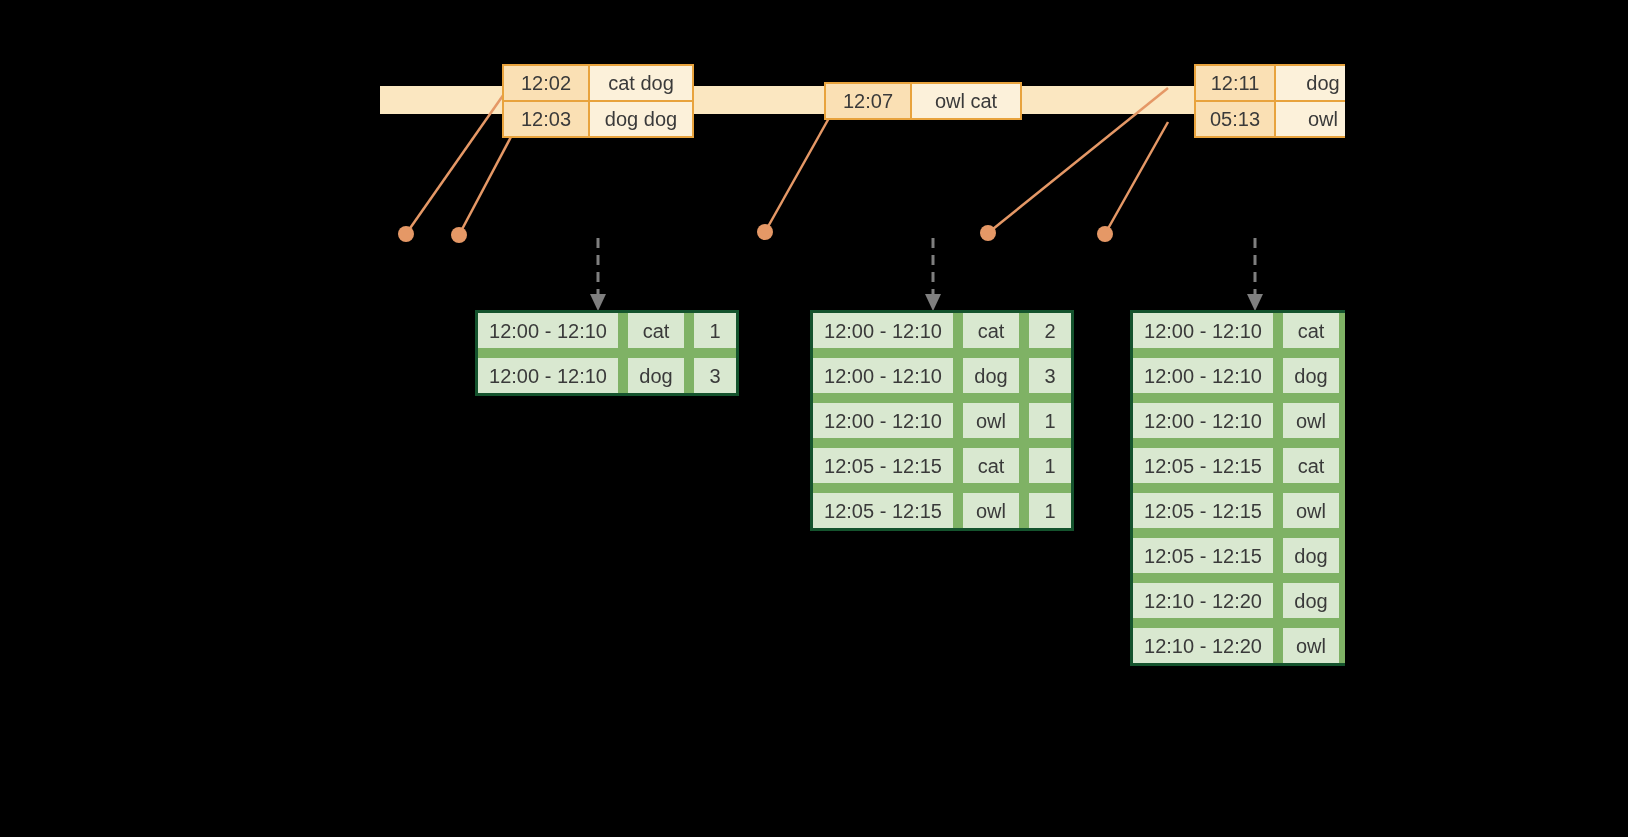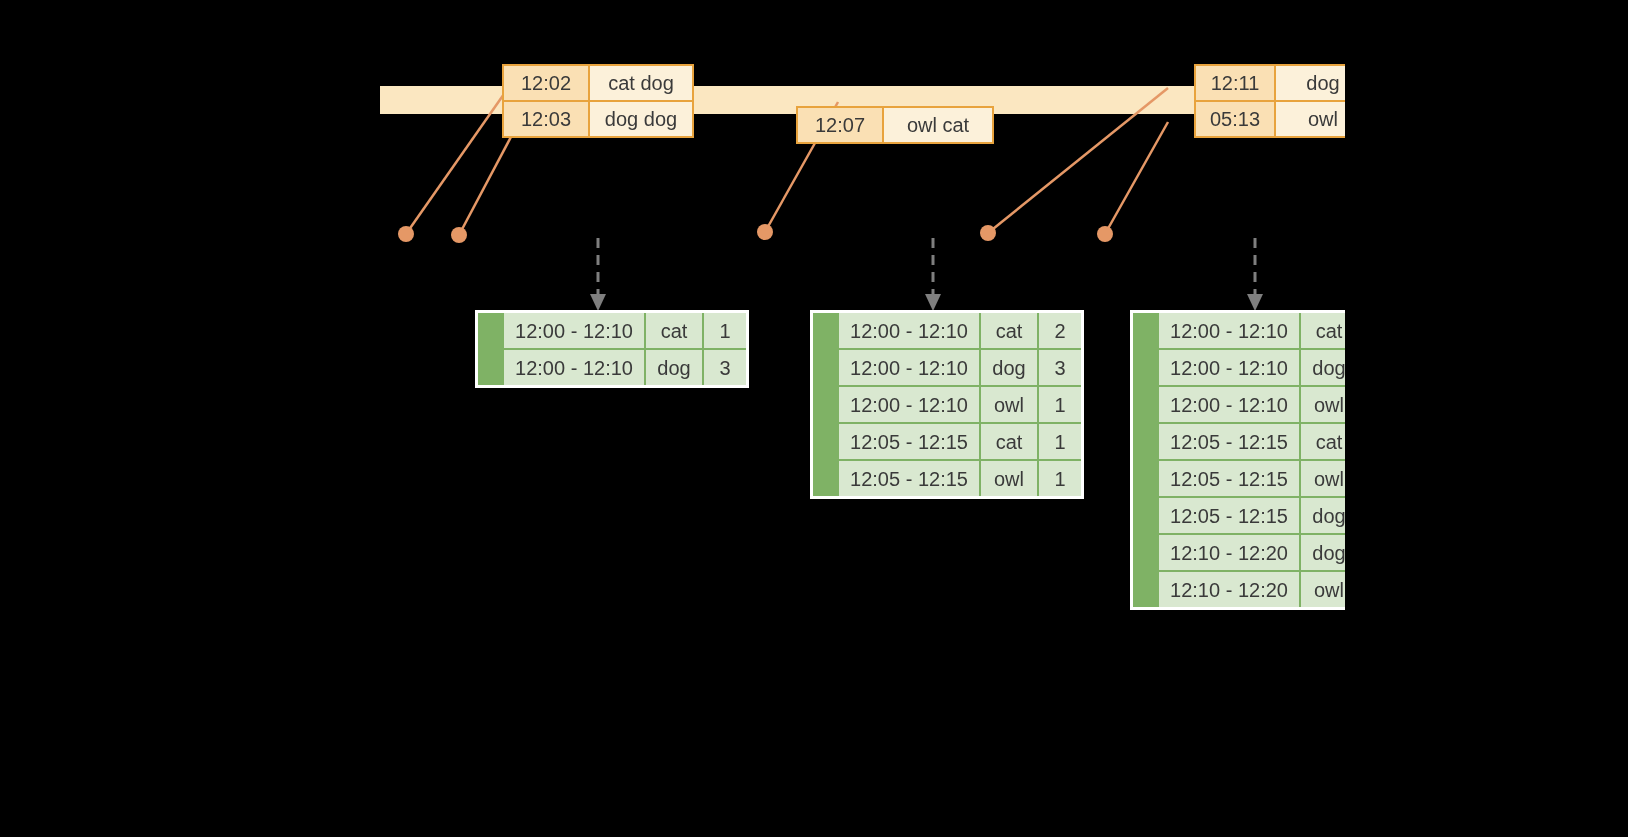--- a/index.html
+++ b/index.html
@@ -43,24 +43,23 @@
   }
   .ev-time { background: #fae0b4; }
   .ev-word { background: #fcf1da; }
 
   
   .result-table {
     position: absolute;
     display: grid;
     grid-template-columns: 140px 56px 42px;
     grid-auto-rows: 35px;
-    gap: 2px;
+    gap: 10px;
     background: #7fb265;          
-    border: 3px solid #ffffff;
-    padding-left: 26px;
+    border: 3px solid #14532d;
   }
   .rt-cell { background: #d9e8d0; }
 </style>
 </head>
 <body>
 
 <div id="canvas">
 
   <svg class="layer" width="1628" height="837" viewBox="0 0 1628 837">
 
@@ -92,21 +91,21 @@
     </g>
   </svg>
 
   <div class="event-table" style="left:502px; top:64px; grid-template-columns:84px 102px;">
     <div class="cell ev-time">12:02</div>
     <div class="cell ev-word">cat dog</div>
     <div class="cell ev-time">12:03</div>
     <div class="cell ev-word">dog dog</div>
   </div>
 
-  <div class="event-table" style="left:796px; top:82px; grid-template-columns:84px 108px;margin-top:24px;">
+  <div class="event-table" style="left:824px; top:82px; grid-template-columns:84px 108px;">
     <div class="cell ev-time">12:07</div>
     <div class="cell ev-word">owl cat</div>
   </div>
 
   <div class="event-table" style="left:1166px; top:64px; grid-template-columns:78px 94px;margin-left:28px;">
     <div class="cell ev-time">12:11</div>
     <div class="cell ev-word">dog</div>
     <div class="cell ev-time">05:13</div>
     <div class="cell ev-word">owl</div>
   </div>

